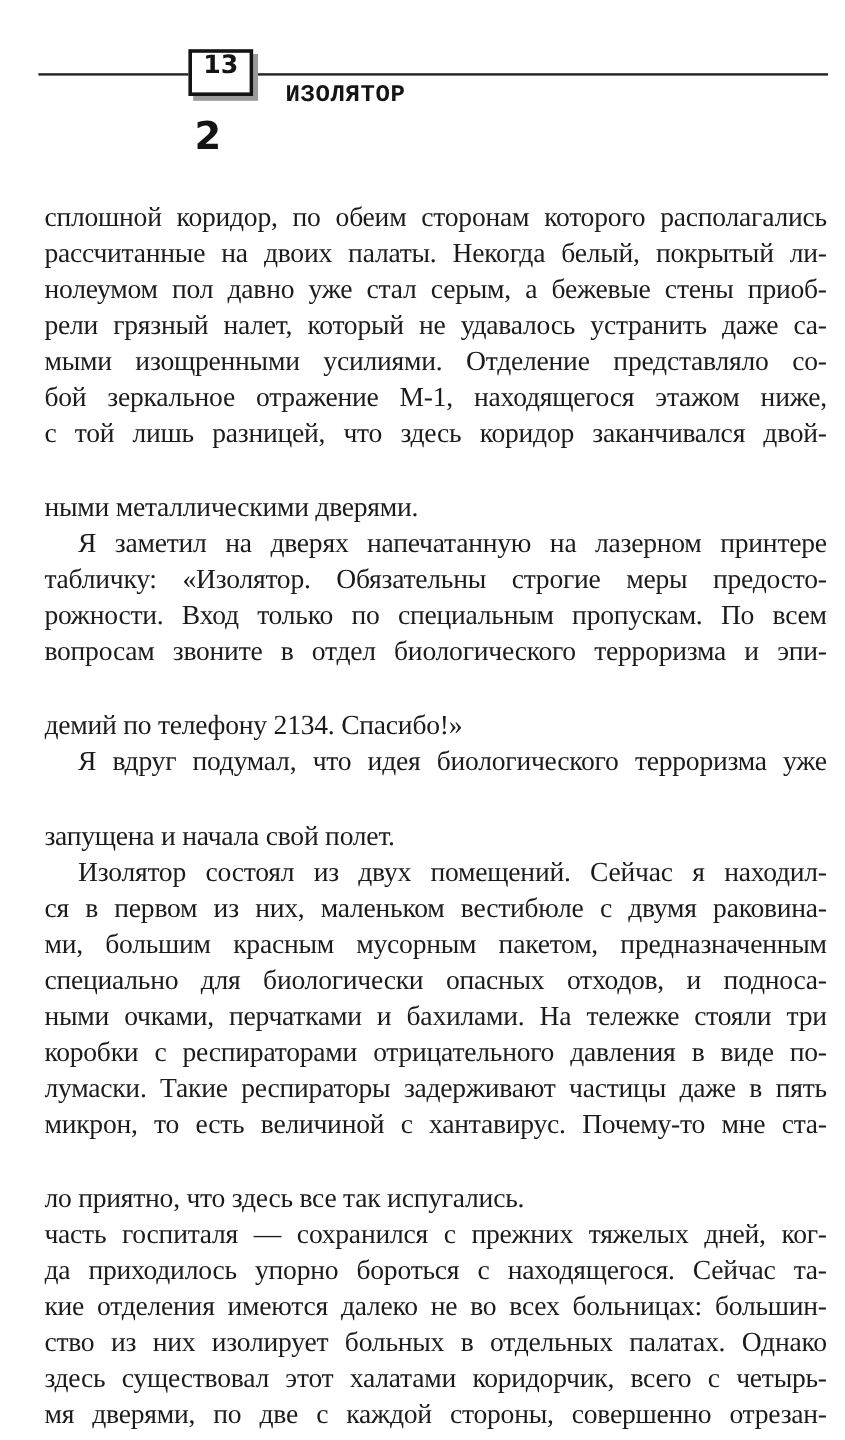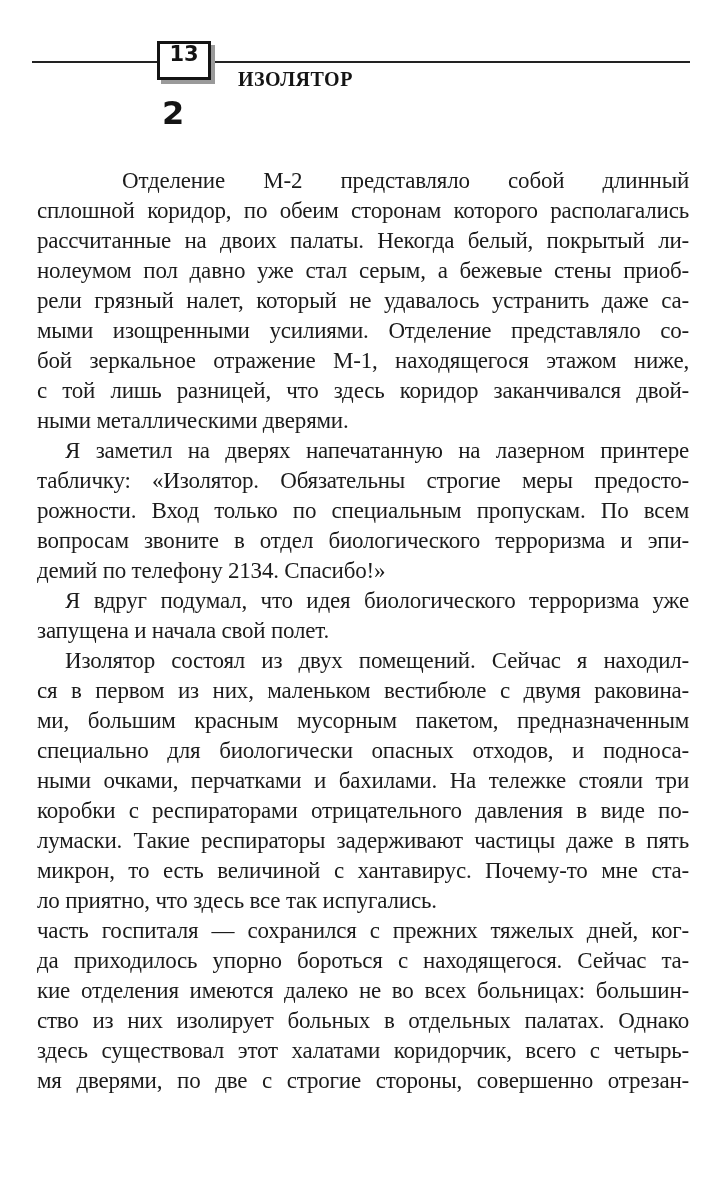--- a/index.html
+++ b/index.html
@@ -43,21 +43,21 @@
     font-family: "DejaVu Sans", sans-serif;
     font-weight: bold;
     font-size: 21px;
     color: #141414;
     line-height: 1;
   }
   .running-title {
     position: absolute;
     left: 238px;
     top: 68px;
-    font-family: Liberation Serif, serif;
+    font-family: Liberation Mono, monospace;
     font-weight: bold;
     font-size: 20px;
     letter-spacing: 0.5px;
     color: #141414;
     z-index: 2;
   }
   .chapter-number {
     position: absolute;
     left: 162px;
     top: 94px;
@@ -84,40 +84,40 @@
     height: 30px;
     letter-spacing: -0.2px;
     text-align: justify;
     text-align-last: justify;
     overflow: hidden;
     white-space: nowrap; 
     white-space: normal;
   }
   .line.unjustified {
     text-align-last: left;
+    margin-top: 32px;
   }
 </style>
 </head>
 <body>
 
 <div class="page">
 
   <div class="header-rule"></div>
 
   <div class="page-number-box">
     <span class="page-number">13</span>
   </div>
 
   <div class="running-title">ИЗОЛЯТОР</div>
 
   <div class="chapter-number">2</div>
 
   <main class="body-text">
       <div class="paragraph">
-        <div class="line" style="text-indent: 85px;">Отделение М-2 представляло собой длинный</div>
         <div class="line">сплошной коридор, по обеим сторонам которого располагались</div>
         <div class="line">рассчитанные на двоих палаты. Некогда белый, покрытый ли-</div>
         <div class="line">нолеумом пол давно уже стал серым, а бежевые стены приоб-</div>
         <div class="line">рели грязный налет, который не удавалось устранить даже са-</div>
         <div class="line">мыми изощренными усилиями. Отделение представляло со-</div>
         <div class="line">бой зеркальное отражение М-1, находящегося этажом ниже,</div>
         <div class="line">с той лишь разницей, что здесь коридор заканчивался двой-</div>
         <div class="line unjustified">ными металлическими дверями.</div>
       </div>
       <div class="paragraph">
@@ -141,17 +141,17 @@
         <div class="line">лумаски. Такие респираторы задерживают частицы даже в пять</div>
         <div class="line">микрон, то есть величиной с хантавирус. Почему-то мне ста-</div>
         <div class="line unjustified">ло приятно, что здесь все так испугались.</div>
       </div>
       <div class="paragraph">
         <div class="line">часть госпиталя — сохранился с прежних тяжелых дней, ког-</div>
         <div class="line">да приходилось упорно бороться с находящегося. Сейчас та-</div>
         <div class="line">кие отделения имеются далеко не во всех больницах: большин-</div>
         <div class="line">ство из них изолирует больных в отдельных палатах. Однако</div>
         <div class="line">здесь существовал этот халатами коридорчик, всего с четырь-</div>
-        <div class="line">мя дверями, по две с строгие стороны, совершенно отрезан-</div>
+        <div class="line">мя дверями, по две с каждой стороны, совершенно отрезан-</div>
       </div>
     </main>
 
 </div>
 
 </body></html>

